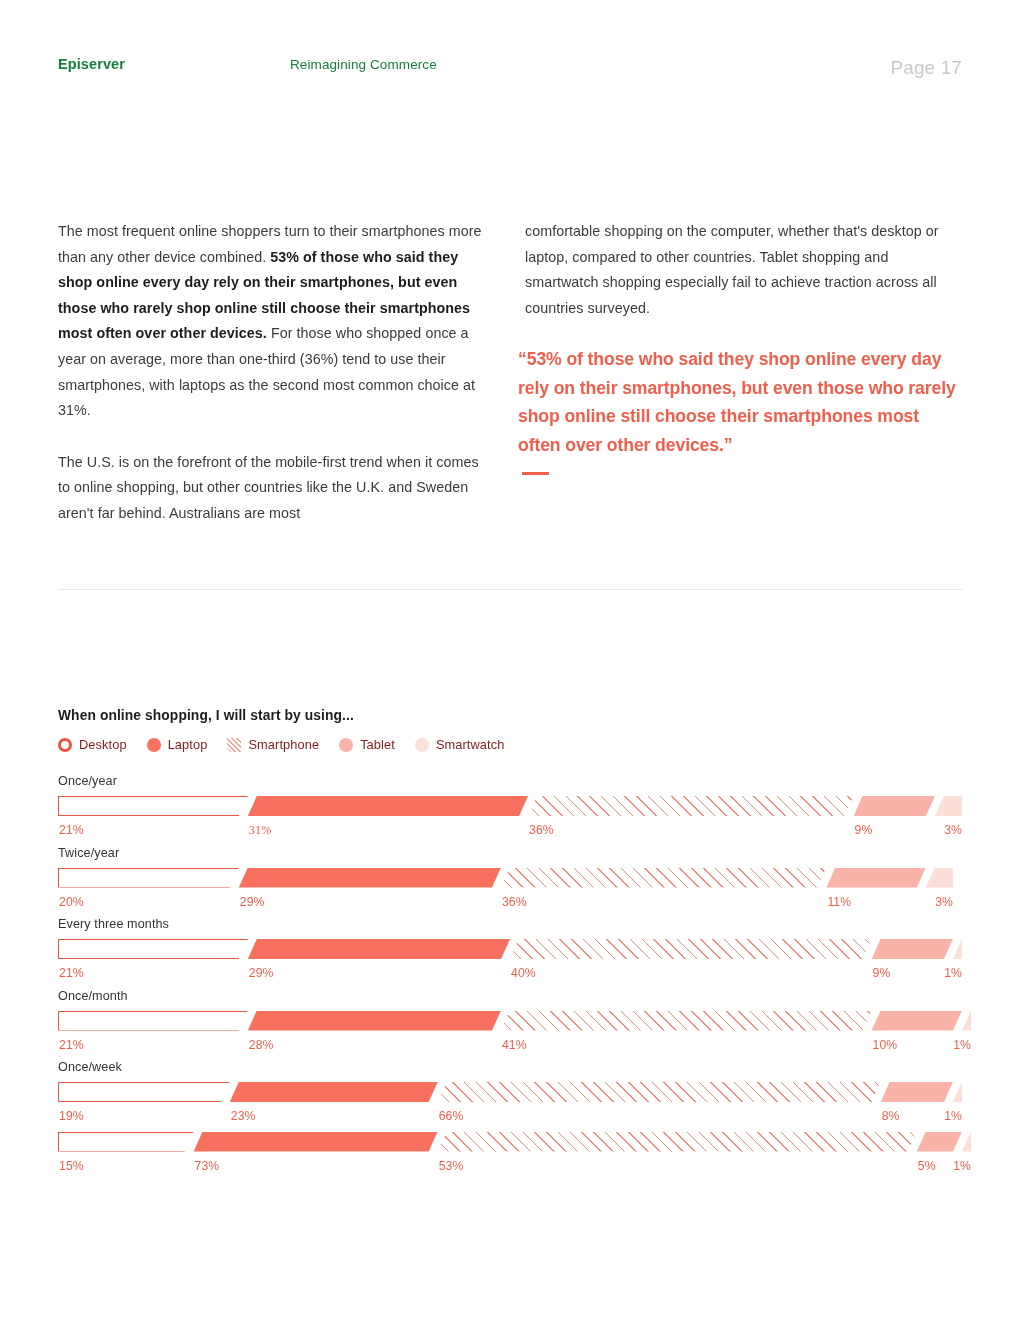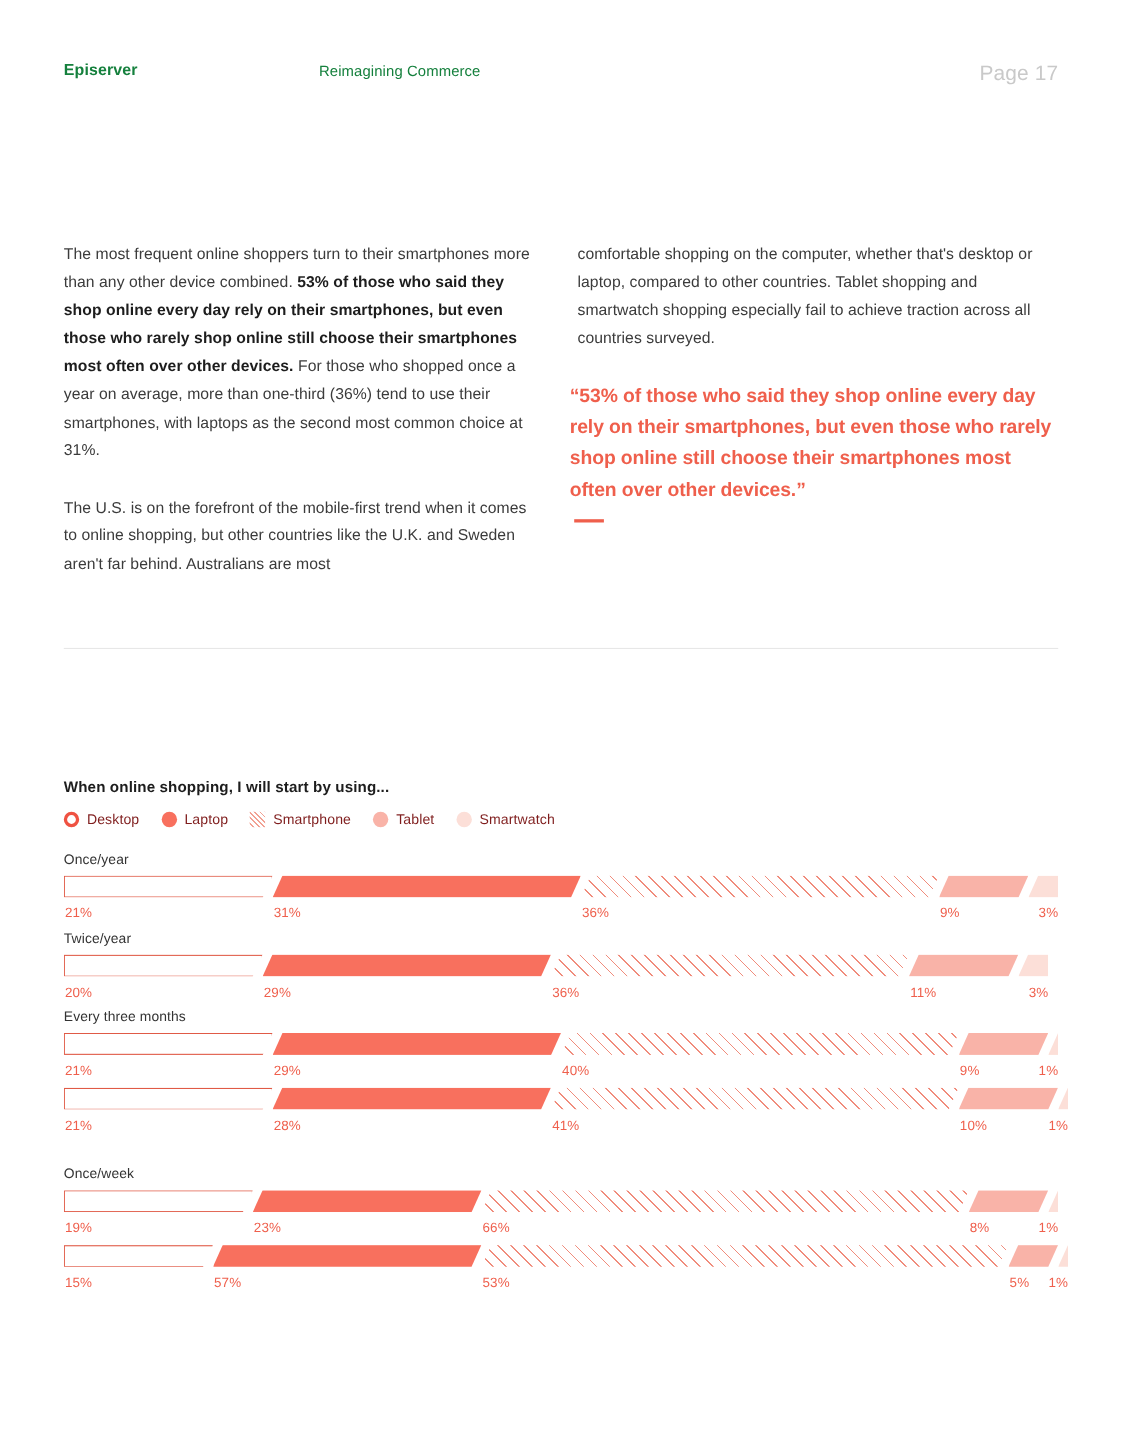--- a/index.html
+++ b/index.html
@@ -251,21 +251,21 @@
         <div class="row-label">Once/year</div>
         <div class="bar">
           <div class="seg seg-desktop" style="left: 0px; width: 189.84px; clip-path: polygon(0px 0px, 100% 0px, 180.84px 100%, 0px 100%);"></div>
           <div class="seg seg-laptop" style="left: 189.84px; width: 280.24px; clip-path: polygon(9px 0px, 100% 0px, 271.24px 100%, 0px 100%);"></div>
           <div class="seg seg-smartphone" style="left: 470.08px; width: 325.44px; clip-path: polygon(9px 0px, 100% 0px, 316.44px 100%, 0px 100%);"></div>
           <div class="seg seg-tablet" style="left: 795.52px; width: 81.36px; clip-path: polygon(9px 0px, 100% 0px, 72.36px 100%, 0px 100%);"></div>
           <div class="seg seg-smartwatch" style="left: 876.88px; width: 27.12px; clip-path: polygon(9px 0px, 100% 0px, 27.12px 100%, 0px 100%);"></div>
         </div>
         <div class="vals">
           <div class="val" style="left: 1px;">21%</div>
-          <div class="val" style="left: 190.84px;">31%</div>
+          <div class="val" style="left: 190.84px; font-family: Liberation Serif, serif;">31%</div>
           <div class="val" style="left: 471.08px;">36%</div>
           <div class="val" style="left: 796.52px;">9%</div>
           <div class="val right" style="right: 0px;">3%</div>
         </div>
       </div>
       <div class="row">
         <div class="row-label">Twice/year</div>
         <div class="bar">
           <div class="seg seg-desktop" style="left: 0px; width: 180.8px; clip-path: polygon(0px 0px, 100% 0px, 171.8px 100%, 0px 100%);"></div>
           <div class="seg seg-laptop" style="left: 180.8px; width: 262.16px; clip-path: polygon(9px 0px, 100% 0px, 253.16px 100%, 0px 100%);"></div>
@@ -292,20 +292,21 @@
         </div>
         <div class="vals">
           <div class="val" style="left: 1px;">21%</div>
           <div class="val" style="left: 190.84px;">29%</div>
           <div class="val" style="left: 453px;">40%</div>
           <div class="val" style="left: 814.6px;">9%</div>
           <div class="val right" style="right: 0px;">1%</div>
         </div>
       </div>
       <div class="row">
+        <div class="row-label">Once/month</div>
         <div class="bar">
           <div class="seg seg-desktop" style="left: 0px; width: 189.84px; clip-path: polygon(0px 0px, 100% 0px, 180.84px 100%, 0px 100%);"></div>
           <div class="seg seg-laptop" style="left: 189.84px; width: 253.12px; clip-path: polygon(9px 0px, 100% 0px, 244.12px 100%, 0px 100%);"></div>
           <div class="seg seg-smartphone" style="left: 442.96px; width: 370.64px; clip-path: polygon(9px 0px, 100% 0px, 361.64px 100%, 0px 100%);"></div>
           <div class="seg seg-tablet" style="left: 813.6px; width: 90.4px; clip-path: polygon(9px 0px, 100% 0px, 81.4px 100%, 0px 100%);"></div>
           <div class="seg seg-smartwatch" style="left: 904px; width: 9.04px; clip-path: polygon(9px 0px, 100% 0px, 9.04px 100%, 0px 100%);"></div>
         </div>
         <div class="vals">
           <div class="val" style="left: 1px;">21%</div>
           <div class="val" style="left: 190.84px;">28%</div>
@@ -334,20 +335,20 @@
       <div class="row">
         <div class="bar">
           <div class="seg seg-desktop" style="left: 0px; width: 135.6px; clip-path: polygon(0px 0px, 100% 0px, 126.6px 100%, 0px 100%);"></div>
           <div class="seg seg-laptop" style="left: 135.6px; width: 244.08px; clip-path: polygon(9px 0px, 100% 0px, 235.08px 100%, 0px 100%);"></div>
           <div class="seg seg-smartphone" style="left: 379.68px; width: 479.12px; clip-path: polygon(9px 0px, 100% 0px, 470.12px 100%, 0px 100%);"></div>
           <div class="seg seg-tablet" style="left: 858.8px; width: 45.2px; clip-path: polygon(9px 0px, 100% 0px, 36.2px 100%, 0px 100%);"></div>
           <div class="seg seg-smartwatch" style="left: 904px; width: 9.04px; clip-path: polygon(9px 0px, 100% 0px, 9.04px 100%, 0px 100%);"></div>
         </div>
         <div class="vals">
           <div class="val" style="left: 1px;">15%</div>
-          <div class="val" style="left: 136.6px;">57%</div>
+          <div class="val" style="left: 136.6px;">73%</div>
           <div class="val" style="left: 380.68px;">53%</div>
           <div class="val" style="left: 859.8px;">5%</div>
           <div class="val right" style="right: -9.04px;">1%</div>
         </div>
       </div>
     </div>
 </div>
 
 </body></html>

